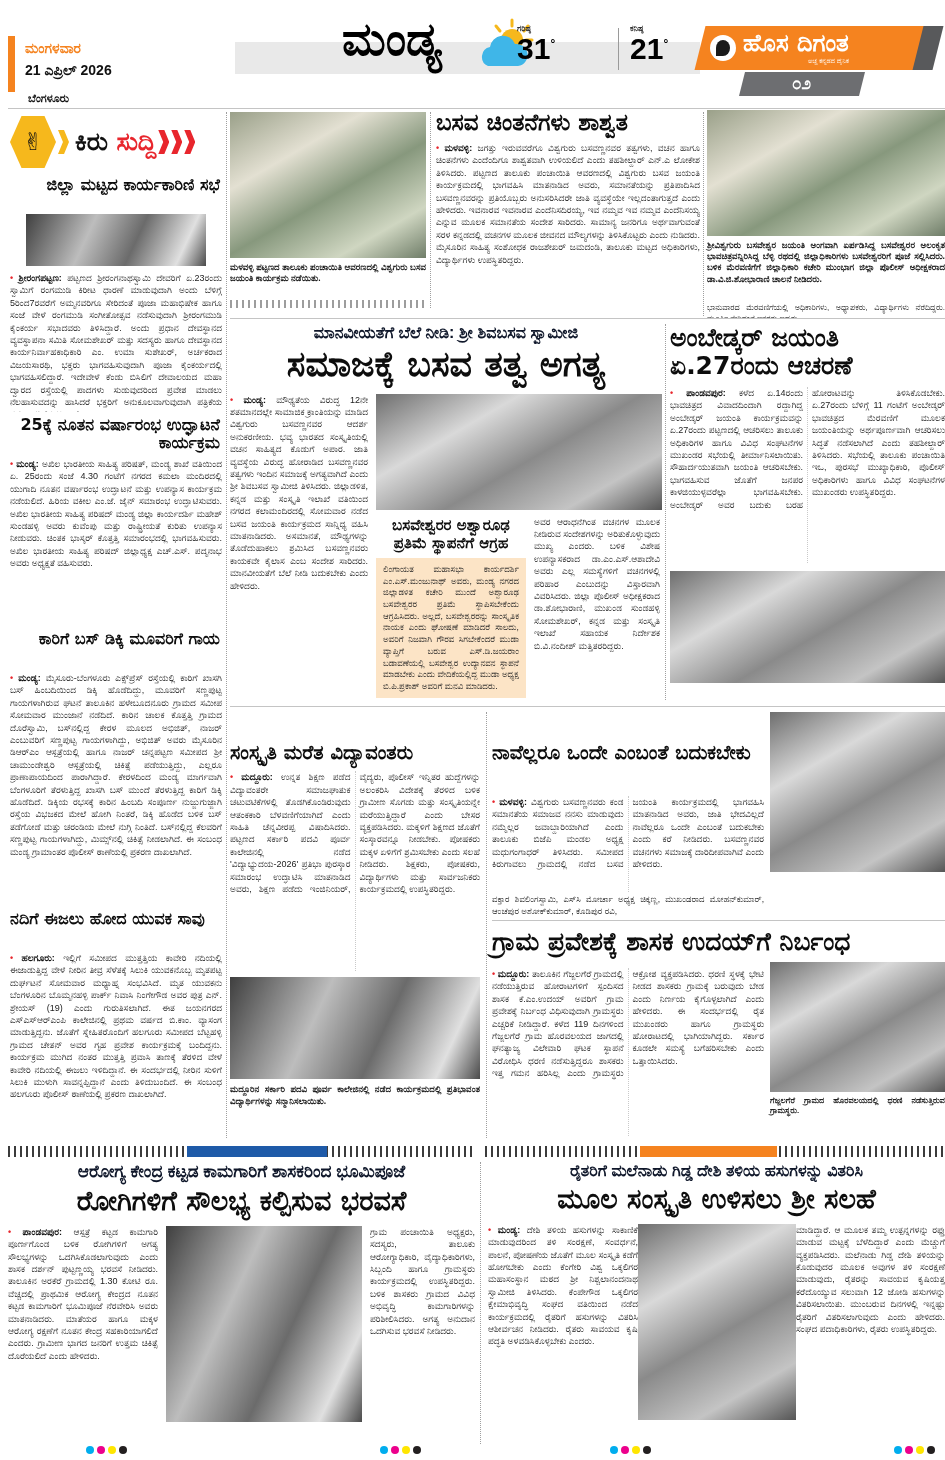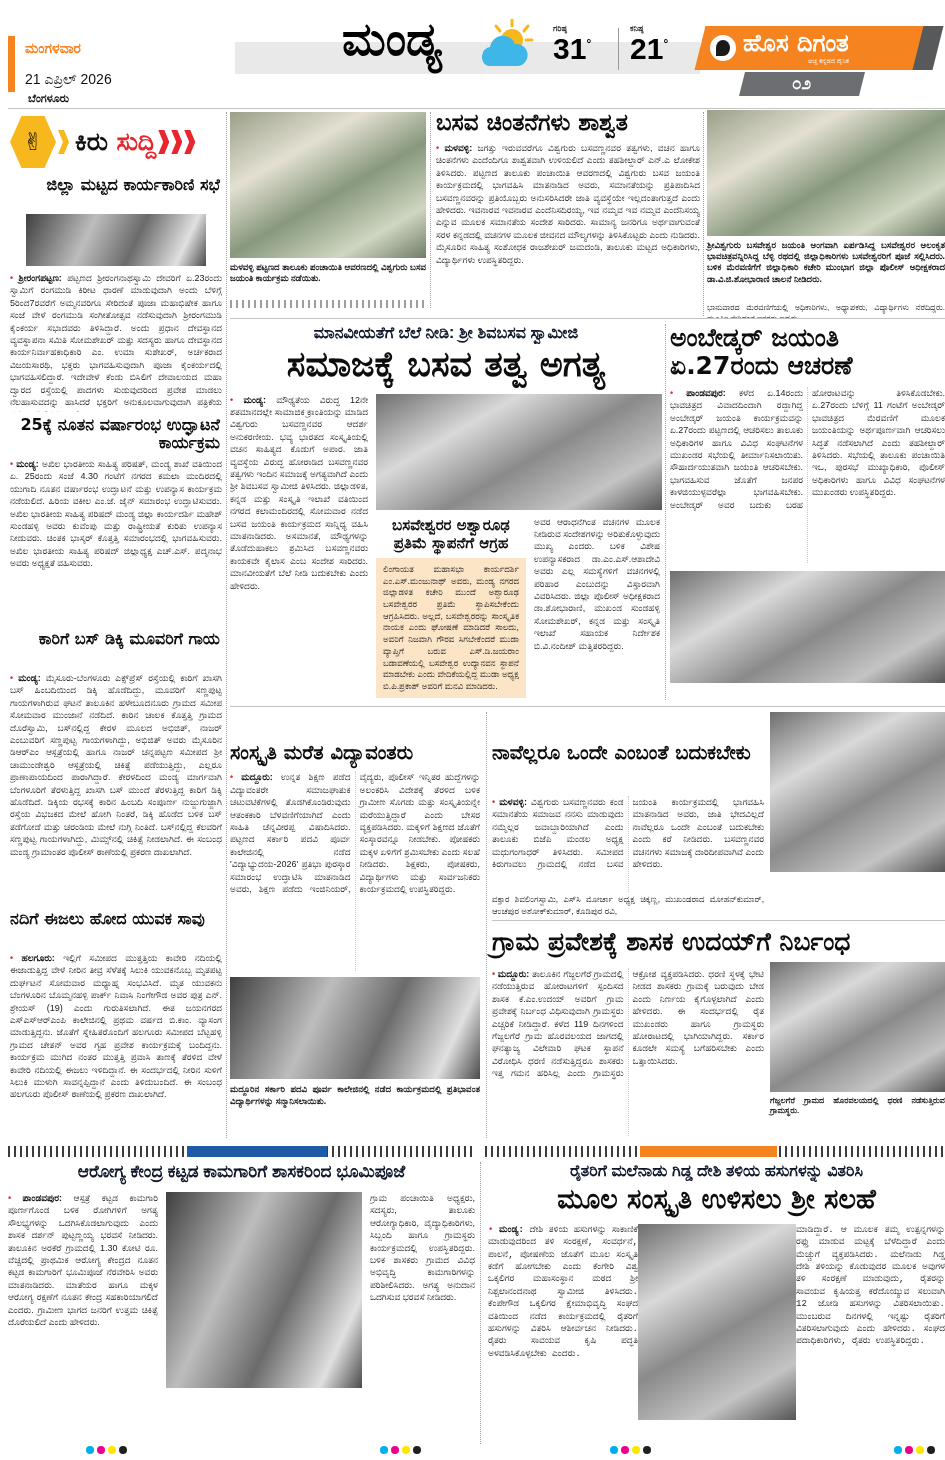--- a/index.html
+++ b/index.html
@@ -40,39 +40,39 @@
 </style>
 </head>
 <body>
 
 <div id="page">
 
   <div class="abs" style="left:35px;top:42px;width:665px;height:32px;background:#e9e9e9;"></div>
 
   <div class="abs" style="left:8px;top:36px;width:210px;height:52px;border-left:7px solid #f5831f;padding:4px 0 0 10px;background:#fff;">
     <div style="font-size:14px;font-weight:bold;color:#f5831f;">ಮಂಗಳವಾರ</div>
-    <div style="font-size:14px;font-weight:normal;color:#111;margin-top:14px;">21 ಎಪ್ರಿಲ್ 2026</div>
+    <div style="font-size:14px;font-weight:bold;color:#111;margin-top:5px;">21 ಎಪ್ರಿಲ್ 2026</div>
   </div>
   <div class="abs" style="left:28px;top:92px;font-size:11px;font-weight:bold;color:#111;">ಬೆಂಗಳೂರು</div>
 
   <div class="abs" style="left:342px;top:12px;font-size:46px;font-weight:bold;color:#000;font-family:'DejaVu Sans',sans-serif;line-height:1.2;">ಮಂಡ್ಯ</div>
 
   <div class="abs" style="left:478px;top:18px;width:58px;height:56px;">
     <svg width="58" height="56" viewBox="0 0 58 56">
       <g stroke="#f6b81c" stroke-width="3" stroke-linecap="round">
         <line x1="34" y1="2" x2="34" y2="8"></line>
           <line x1="18" y1="8" x2="22" y2="13"></line>
         <line x1="50" y1="8" x2="46" y2="13"></line>
           <line x1="54" y1="22" x2="48" y2="22"></line>
       </g>
       <circle cx="34" cy="22" r="11" fill="#f6b81c"></circle>
       <path d="M10 48 a10 10 0 0 1 2-19 a13 13 0 0 1 25-3 a9 9 0 0 1 3 22 z" fill="#3fb6e8"></path>
     </svg>
   </div>
-  <div class="abs wx" style="left:553px;top:24px;justify-content:flex-end;">
+  <div class="abs wx" style="left:517px;top:24px;justify-content:flex-end;">
     <span class="wxl">ಗರಿಷ್ಠ</span>
     <span class="wxn"><span>31</span><sup>°</sup></span>
   </div>
   <div class="abs" style="left:618px;top:28px;height:42px;border-left:1px solid #9a9a9a;"></div>
   <div class="abs wx" style="left:630px;top:24px;">
     <span class="wxl">ಕನಿಷ್ಠ</span>
     <span class="wxn"><span>21</span><sup>°</sup></span>
   </div>
 
   <div class="abs skew" style="left:916px;top:26px;width:22px;height:44px;background:#58595b;"></div>
@@ -202,33 +202,34 @@
   <div class="abs cap" style="left:770px;top:1096px;width:175px;height:40px;font-size:8px;">ಗೆಜ್ಜಲಗೆರೆ ಗ್ರಾಮದ ಹೊರವಲಯದಲ್ಲಿ ಧರಣಿ ನಡೆಸುತ್ತಿರುವ ಗ್ರಾಮಸ್ಥರು.</div>
 
   <div class="abs dashes" style="left:8px;top:1146px;width:467px;"></div>
   <div class="abs bar" style="left:187px;top:1146px;width:140px;background:#1e5aa8;"></div>
   <div class="abs dashes" style="left:485px;top:1146px;width:460px;"></div>
   <div class="abs bar" style="left:640px;top:1146px;width:137px;background:#f5831f;"></div>
   <div class="abs vrule" style="left:480px;top:1162px;height:282px;"></div>
 
   <div class="abs" style="left:8px;top:1162px;width:467px;height:286px;">
     <div class="kicker" style="font-size:17px;">ಆರೋಗ್ಯ ಕೇಂದ್ರ ಕಟ್ಟಡ ಕಾಮಗಾರಿಗೆ ಶಾಸಕರಿಂದ ಭೂಮಿಪೂಜೆ</div>
+    <div class="hl" style="font-size:27px;text-align:center;margin-top:4px;">ರೋಗಿಗಳಿಗೆ ಸೌಲಭ್ಯ ಕಲ್ಪಿಸುವ ಭರವಸೆ</div>
     <div style="display:flex;margin-top:10px;gap:8px;">
       <div class="bodytxt" style="width:150px;flex:0 0 150px;height:200px;">
         <p><span class="dl">ಪಾಂಡವಪುರ:</span> <span>ಆಸ್ಪತ್ರೆ ಕಟ್ಟಡ ಕಾಮಗಾರಿ ಪೂರ್ಣಗೊಂಡ ಬಳಿಕ ರೋಗಿಗಳಿಗೆ ಅಗತ್ಯ ಸೌಲಭ್ಯಗಳನ್ನು ಒದಗಿಸಿಕೊಡಲಾಗುವುದು ಎಂದು ಶಾಸಕ ದರ್ಶನ್ ಪುಟ್ಟಣ್ಣಯ್ಯ ಭರವಸೆ ನೀಡಿದರು. ತಾಲೂಕಿನ ಅರಕೆರೆ ಗ್ರಾಮದಲ್ಲಿ 1.30 ಕೋಟಿ ರೂ. ವೆಚ್ಚದಲ್ಲಿ ಪ್ರಾಥಮಿಕ ಆರೋಗ್ಯ ಕೇಂದ್ರದ ನೂತನ ಕಟ್ಟಡ ಕಾಮಗಾರಿಗೆ ಭೂಮಿಪೂಜೆ ನೆರವೇರಿಸಿ ಅವರು ಮಾತನಾಡಿದರು. ಮಾತೆಯರ ಹಾಗೂ ಮಕ್ಕಳ ಆರೋಗ್ಯ ರಕ್ಷಣೆಗೆ ನೂತನ ಕೇಂದ್ರ ಸಹಕಾರಿಯಾಗಲಿದೆ ಎಂದರು. ಗ್ರಾಮೀಣ ಭಾಗದ ಜನರಿಗೆ ಉತ್ತಮ ಚಿಕಿತ್ಸೆ ದೊರೆಯಲಿದೆ ಎಂದು ಹೇಳಿದರು.</span></p>
       </div>
       <div class="photo bw2" style="width:196px;flex:0 0 196px;height:196px;"></div>
       <div class="bodytxt" style="flex:1;height:200px;">ಗ್ರಾಮ ಪಂಚಾಯಿತಿ ಅಧ್ಯಕ್ಷರು, ಸದಸ್ಯರು, ತಾಲೂಕು ಆರೋಗ್ಯಾಧಿಕಾರಿ, ವೈದ್ಯಾಧಿಕಾರಿಗಳು, ಸಿಬ್ಬಂದಿ ಹಾಗೂ ಗ್ರಾಮಸ್ಥರು ಕಾರ್ಯಕ್ರಮದಲ್ಲಿ ಉಪಸ್ಥಿತರಿದ್ದರು. ಬಳಿಕ ಶಾಸಕರು ಗ್ರಾಮದ ವಿವಿಧ ಅಭಿವೃದ್ಧಿ ಕಾಮಗಾರಿಗಳನ್ನು ಪರಿಶೀಲಿಸಿದರು. ಅಗತ್ಯ ಅನುದಾನ ಒದಗಿಸುವ ಭರವಸೆ ನೀಡಿದರು.</div>
     </div>
   </div>
 
   <div class="abs" style="left:488px;top:1162px;width:457px;height:286px;">
     <div class="kicker" style="font-size:16px;">ರೈತರಿಗೆ ಮಲೆನಾಡು ಗಿಡ್ಡ ದೇಶಿ ತಳಿಯ ಹಸುಗಳನ್ನು ವಿತರಿಸಿ</div>
     <div class="hl" style="font-size:27px;text-align:center;margin-top:4px;">ಮೂಲ ಸಂಸ್ಕೃತಿ ಉಳಿಸಲು ಶ್ರೀ ಸಲಹೆ</div>
-    <div style="display:flex;margin-top:10px;font-family:Liberation Mono, monospace;">
+    <div style="display:flex;margin-top:10px;">
       <div class="bodytxt" style="width:150px;flex:0 0 150px;height:200px;">
         <p><span class="dl">ಮಂಡ್ಯ:</span> <span>ದೇಶಿ ತಳಿಯ ಹಸುಗಳನ್ನು ಸಾಕಾಣಿಕೆ ಮಾಡುವುದರಿಂದ ತಳಿ ಸಂರಕ್ಷಣೆ, ಸಂವರ್ಧನೆ, ಪಾಲನೆ, ಪೋಷಣೆಯ ಜೊತೆಗೆ ಮೂಲ ಸಂಸ್ಕೃತಿ ಕಡೆಗೆ ಹೋಗಬೇಕು ಎಂದು ಕೆಂಗೇರಿ ವಿಶ್ವ ಒಕ್ಕಲಿಗರ ಮಹಾಸಂಸ್ಥಾನ ಮಠದ ಶ್ರೀ ನಿಶ್ಚಲಾನಂದನಾಥ ಸ್ವಾಮೀಜಿ ತಿಳಿಸಿದರು. ಕೆಂಪೇಗೌಡ ಒಕ್ಕಲಿಗರ ಕ್ಷೇಮಾಭಿವೃದ್ಧಿ ಸಂಘದ ವತಿಯಿಂದ ನಡೆದ ಕಾರ್ಯಕ್ರಮದಲ್ಲಿ ರೈತರಿಗೆ ಹಸುಗಳನ್ನು ವಿತರಿಸಿ ಆಶೀರ್ವಚನ ನೀಡಿದರು. ರೈತರು ಸಾವಯವ ಕೃಷಿ ಪದ್ಧತಿ ಅಳವಡಿಸಿಕೊಳ್ಳಬೇಕು ಎಂದರು.</span></p>
       </div>
       <div class="photo bw" style="width:158px;flex:0 0 158px;height:196px;"></div>
       <div class="bodytxt" style="flex:1;height:200px;">ಮಾಡಿದ್ದಾರೆ. ಆ ಮೂಲಕ ತಮ್ಮ ಉತ್ಪನ್ನಗಳನ್ನು ರಫ್ತು ಮಾಡುವ ಮಟ್ಟಕ್ಕೆ ಬೆಳೆದಿದ್ದಾರೆ ಎಂದು ಮೆಚ್ಚುಗೆ ವ್ಯಕ್ತಪಡಿಸಿದರು. ಮಲೆನಾಡು ಗಿಡ್ಡ ದೇಶಿ ತಳಿಯನ್ನು ಕೊಡುವುದರ ಮೂಲಕ ಅವುಗಳ ತಳಿ ಸಂರಕ್ಷಣೆ ಮಾಡುವುದು, ರೈತರನ್ನು ಸಾವಯವ ಕೃಷಿಯತ್ತ ಕರೆದೊಯ್ಯುವ ಸಲುವಾಗಿ 12 ಜೋಡಿ ಹಸುಗಳನ್ನು ವಿತರಿಸಲಾಯಿತು. ಮುಂಬರುವ ದಿನಗಳಲ್ಲಿ ಇನ್ನಷ್ಟು ರೈತರಿಗೆ ವಿತರಿಸಲಾಗುವುದು ಎಂದು ಹೇಳಿದರು. ಸಂಘದ ಪದಾಧಿಕಾರಿಗಳು, ರೈತರು ಉಪಸ್ಥಿತರಿದ್ದರು.</div>
     </div>
   </div>
 
   <div class="abs cmyk" style="left:86px;top:1446px;">
     <i style="background:#00adee;"></i>

